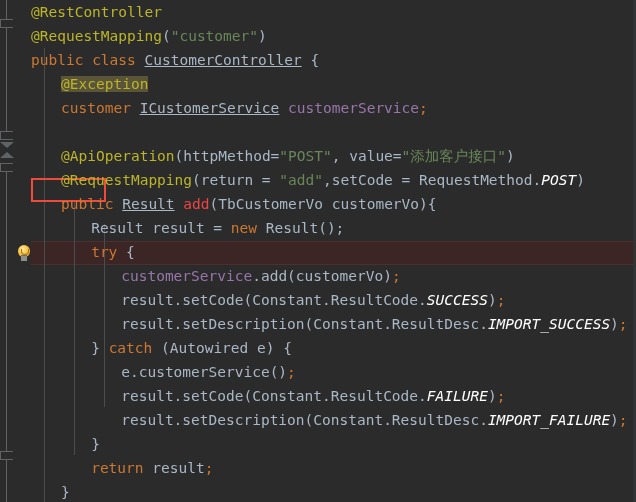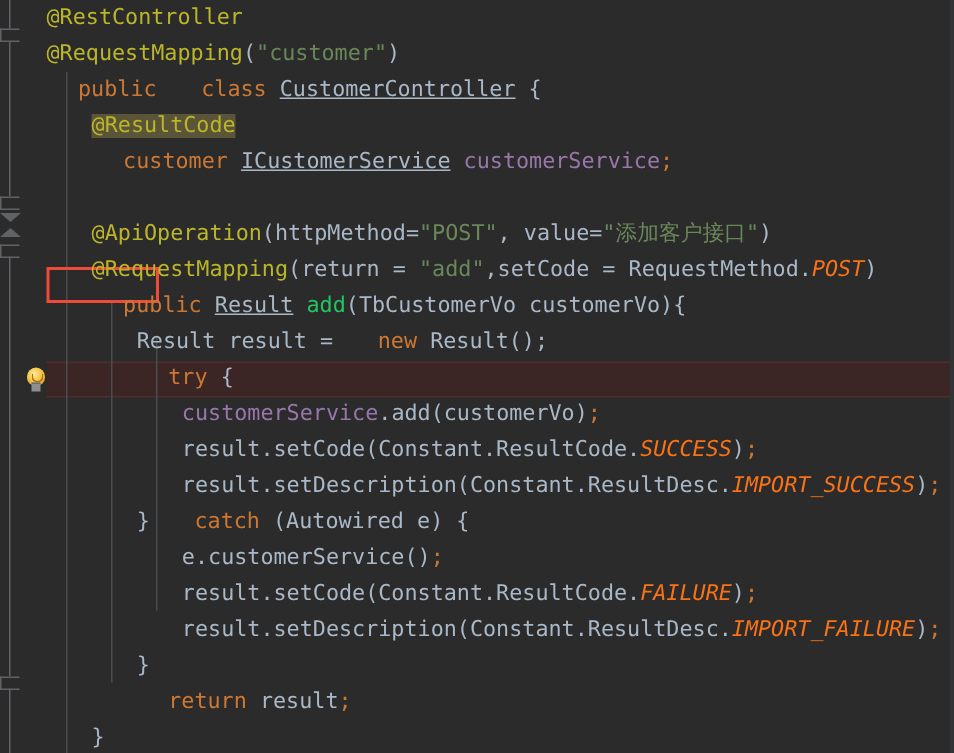--- a/index.html
+++ b/index.html
@@ -145,28 +145,28 @@
     width: 636px;
     height: 24px;
     line-height: 24px;
     font-size: 14.5px;
     white-space: pre;
     color: #a9b7c6;
   }
 
   
   .t-ann      { color: #bbb529; }                 
-  .t-kw       { color: #cc7832; margin-left: 21px; }                 
+  .t-kw       { color: #cc7832; }                 
   .t-str      { color: #6a8759; }                 
   .t-txt      { color: #a9b7c6; }                 
   .t-field    { color: #9876aa; }                 
-  .t-const    { color: #f97316; font-style: italic; } 
+  .t-const    { color: #ffffff; font-style: italic; } 
   .t-semi     { color: #cc7832; }                 
   .t-cls      { color: #a9b7c6; text-decoration: underline; }                 
-  .t-meth     { color: #22c55e; }                 
+  .t-meth     { color: #ef4444; }                 
   .hl-ann     { background: #5a5438; }            
 </style>
 </head>
 <body>
 
 <div id="editor">
 
   <div class="row-highlight" style="top:241px;"></div>
   <div class="row-highlight-line" style="top:241px;"></div>
   <div class="row-highlight-line" style="top:264px;"></div>
@@ -196,21 +196,21 @@
   <div class="indent-guide" style="left:44px; top:48px; height:454px;"></div>
   <div class="indent-guide" style="left:74px; top:200px; height:255px;"></div>
   <div class="indent-guide" style="left:104px; top:224px; height:183px;"></div>
 
   <div class="annot-box" style="left:31px; top:178px; width:75px; height:24px;"></div>
 
   <div class="code">
       <div class="line" style="top: 0px; padding-left: 31px;"><span class="t-ann">@RestController</span></div>
       <div class="line" style="top: 24px; padding-left: 31px;"><span class="t-ann">@RequestMapping</span><span class="t-txt">(</span><span class="t-str">"customer"</span><span class="t-txt">)</span></div>
       <div class="line" style="top: 48px; padding-left: 31px;"><span class="t-kw">public</span><span class="t-txt"> </span><span class="t-kw">class</span><span class="t-txt"> </span><span class="t-cls">CustomerController</span><span class="t-txt"> {</span></div>
-      <div class="line" style="top: 72px; padding-left: 61.08px;"><span class="t-ann hl-ann">@ResultCode</span></div>
+      <div class="line" style="top: 72px; padding-left: 61.08px;"><span class="t-ann hl-ann">@Exception</span></div>
       <div class="line" style="top: 96px; padding-left: 61.08px;"><span class="t-kw">customer</span><span class="t-txt"> </span><span class="t-cls">ICustomerService</span><span class="t-txt"> </span><span class="t-field">customerService</span><span class="t-semi">;</span></div>
       <div class="line" style="top: 120px; padding-left: 31px;"></div>
       <div class="line" style="top: 144px; padding-left: 61.08px;"><span class="t-ann">@ApiOperation</span><span class="t-txt">(httpMethod=</span><span class="t-str">"POST"</span><span class="t-txt">, value=</span><span class="t-str">"添加客户接口"</span><span class="t-txt">)</span></div>
       <div class="line" style="top: 168px; padding-left: 61.08px;"><span class="t-ann">@RequestMapping</span><span class="t-txt">(return = </span><span class="t-str">"add"</span><span class="t-txt">,setCode = RequestMethod.</span><span class="t-const">POST</span><span class="t-txt">)</span></div>
       <div class="line" style="top: 192px; padding-left: 61.08px;"><span class="t-kw">public</span><span class="t-txt"> </span><span class="t-cls">Result</span><span class="t-txt"> </span><span class="t-meth">add</span><span class="t-txt">(TbCustomerVo customerVo){</span></div>
       <div class="line" style="top: 216px; padding-left: 91.16px;"><span class="t-txt">Result result = </span><span class="t-kw">new</span><span class="t-txt"> Result();</span></div>
       <div class="line" style="top: 240px; padding-left: 91.16px;"><span class="t-kw">try</span><span class="t-txt"> {</span></div>
       <div class="line" style="top: 264px; padding-left: 121.24px;"><span class="t-field">customerService</span><span class="t-txt">.add(customerVo)</span><span class="t-semi">;</span></div>
       <div class="line" style="top: 288px; padding-left: 121.24px;"><span class="t-txt">result.setCode(Constant.ResultCode.</span><span class="t-const">SUCCESS</span><span class="t-txt">)</span><span class="t-semi">;</span></div>
       <div class="line" style="top: 312px; padding-left: 121.24px;"><span class="t-txt">result.setDescription(Constant.ResultDesc.</span><span class="t-const">IMPORT_SUCCESS</span><span class="t-txt">)</span><span class="t-semi">;</span></div>

